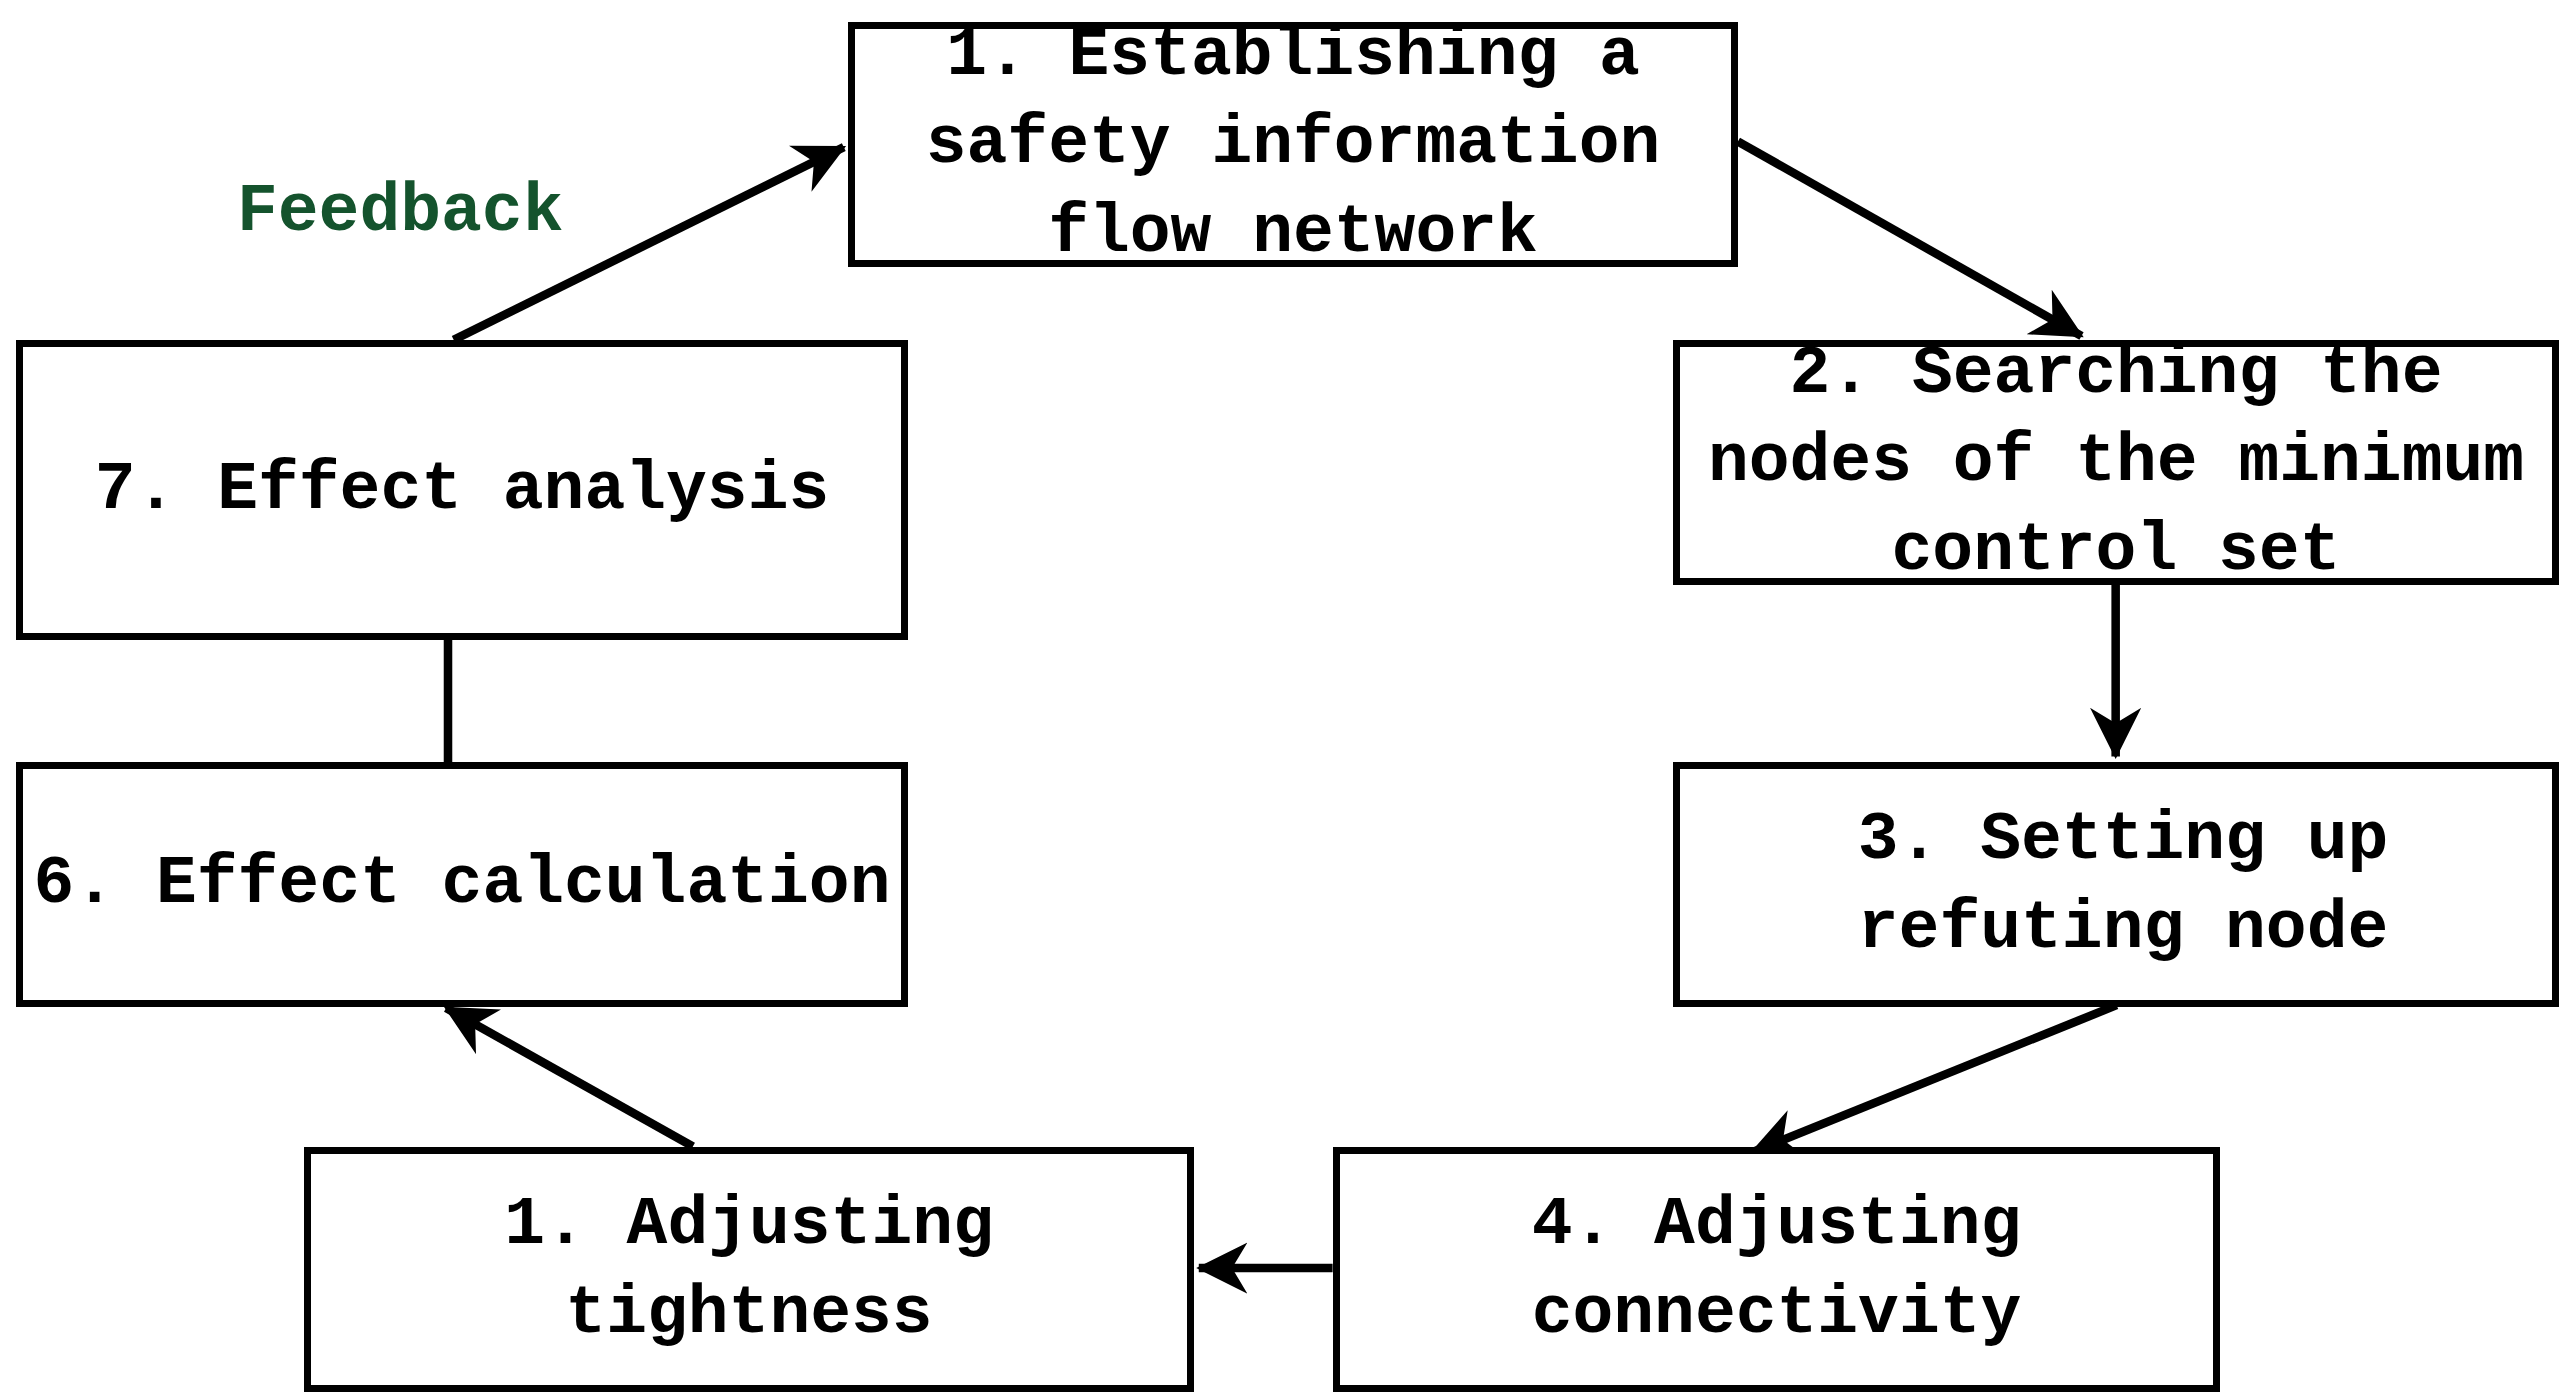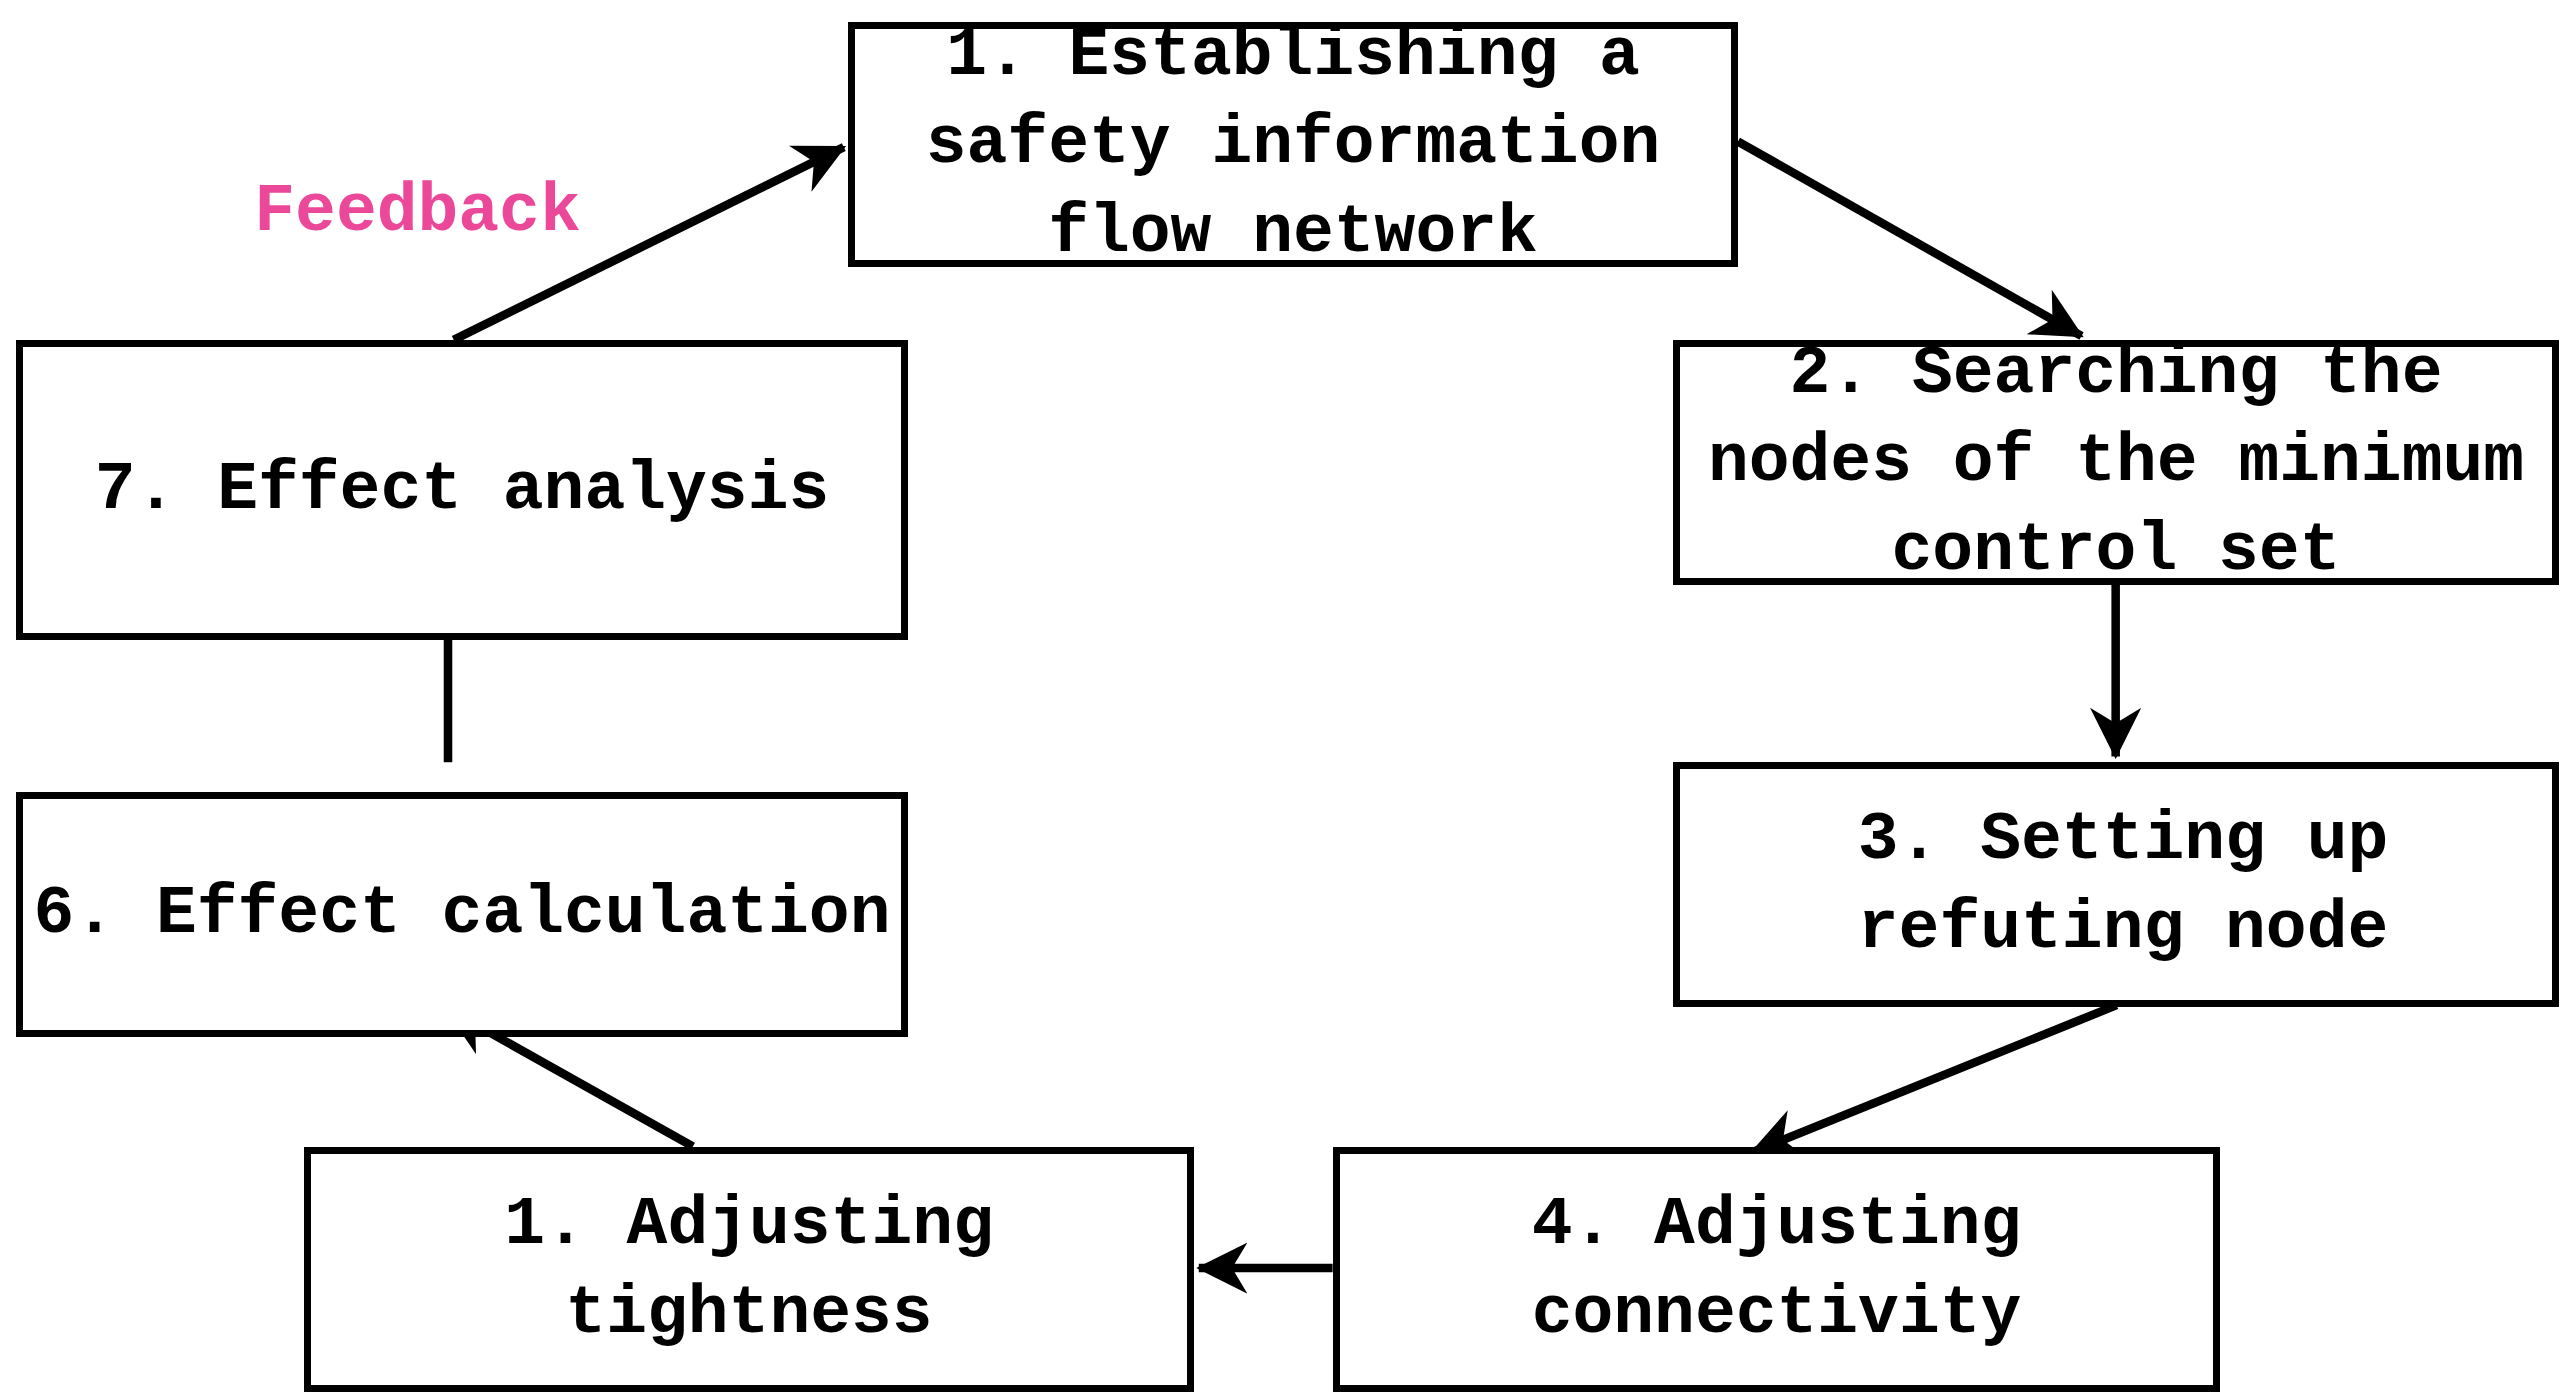--- a/index.html
+++ b/index.html
@@ -38,32 +38,32 @@
     font-size: 68px;
     line-height: 1.3;
     color: #000000;
     padding: 0 1.9px;
   }
   .node-1 { left: 848px;  top: 22px;   width: 890px; height: 245px; }
   .node-2 { left: 1673px; top: 340px;  width: 886px; height: 245px; }
   .node-3 { left: 1673px; top: 762px;  width: 886px; height: 245px; padding-left: 16px; }
   .node-4 { left: 1333px; top: 1147px; width: 887px; height: 245px; }
   .node-5 { left: 304px;  top: 1147px; width: 890px; height: 245px; }
-  .node-6 { left: 16px;   top: 762px;  width: 892px; height: 245px; margin-top: 30px; }
+  .node-6 { left: 16px;   top: 762px;  width: 892px; height: 245px; }
   .node-7 { left: 16px;   top: 340px;  width: 892px; height: 300px; }
   .edge-label {
     position: absolute;
     left: 237px;
     top: 171px;
     width: 361px;
-    text-align: center;
+    text-align: left;
     font-weight: bold;
     font-size: 68px;
     line-height: 1.2;
-    color: #ec4899;
+    color: #14532d;
   }
 </style>
 </head>
 <body>
 
 <div class="canvas">
 
   <svg class="arrows-layer" viewBox="0 0 2714 1475" xmlns="http://www.w3.org/2000/svg">
     <defs>
       <marker id="ah" viewBox="0 0 10 10" refX="9.5" refY="5" markerWidth="6" markerHeight="6" orient="auto">

